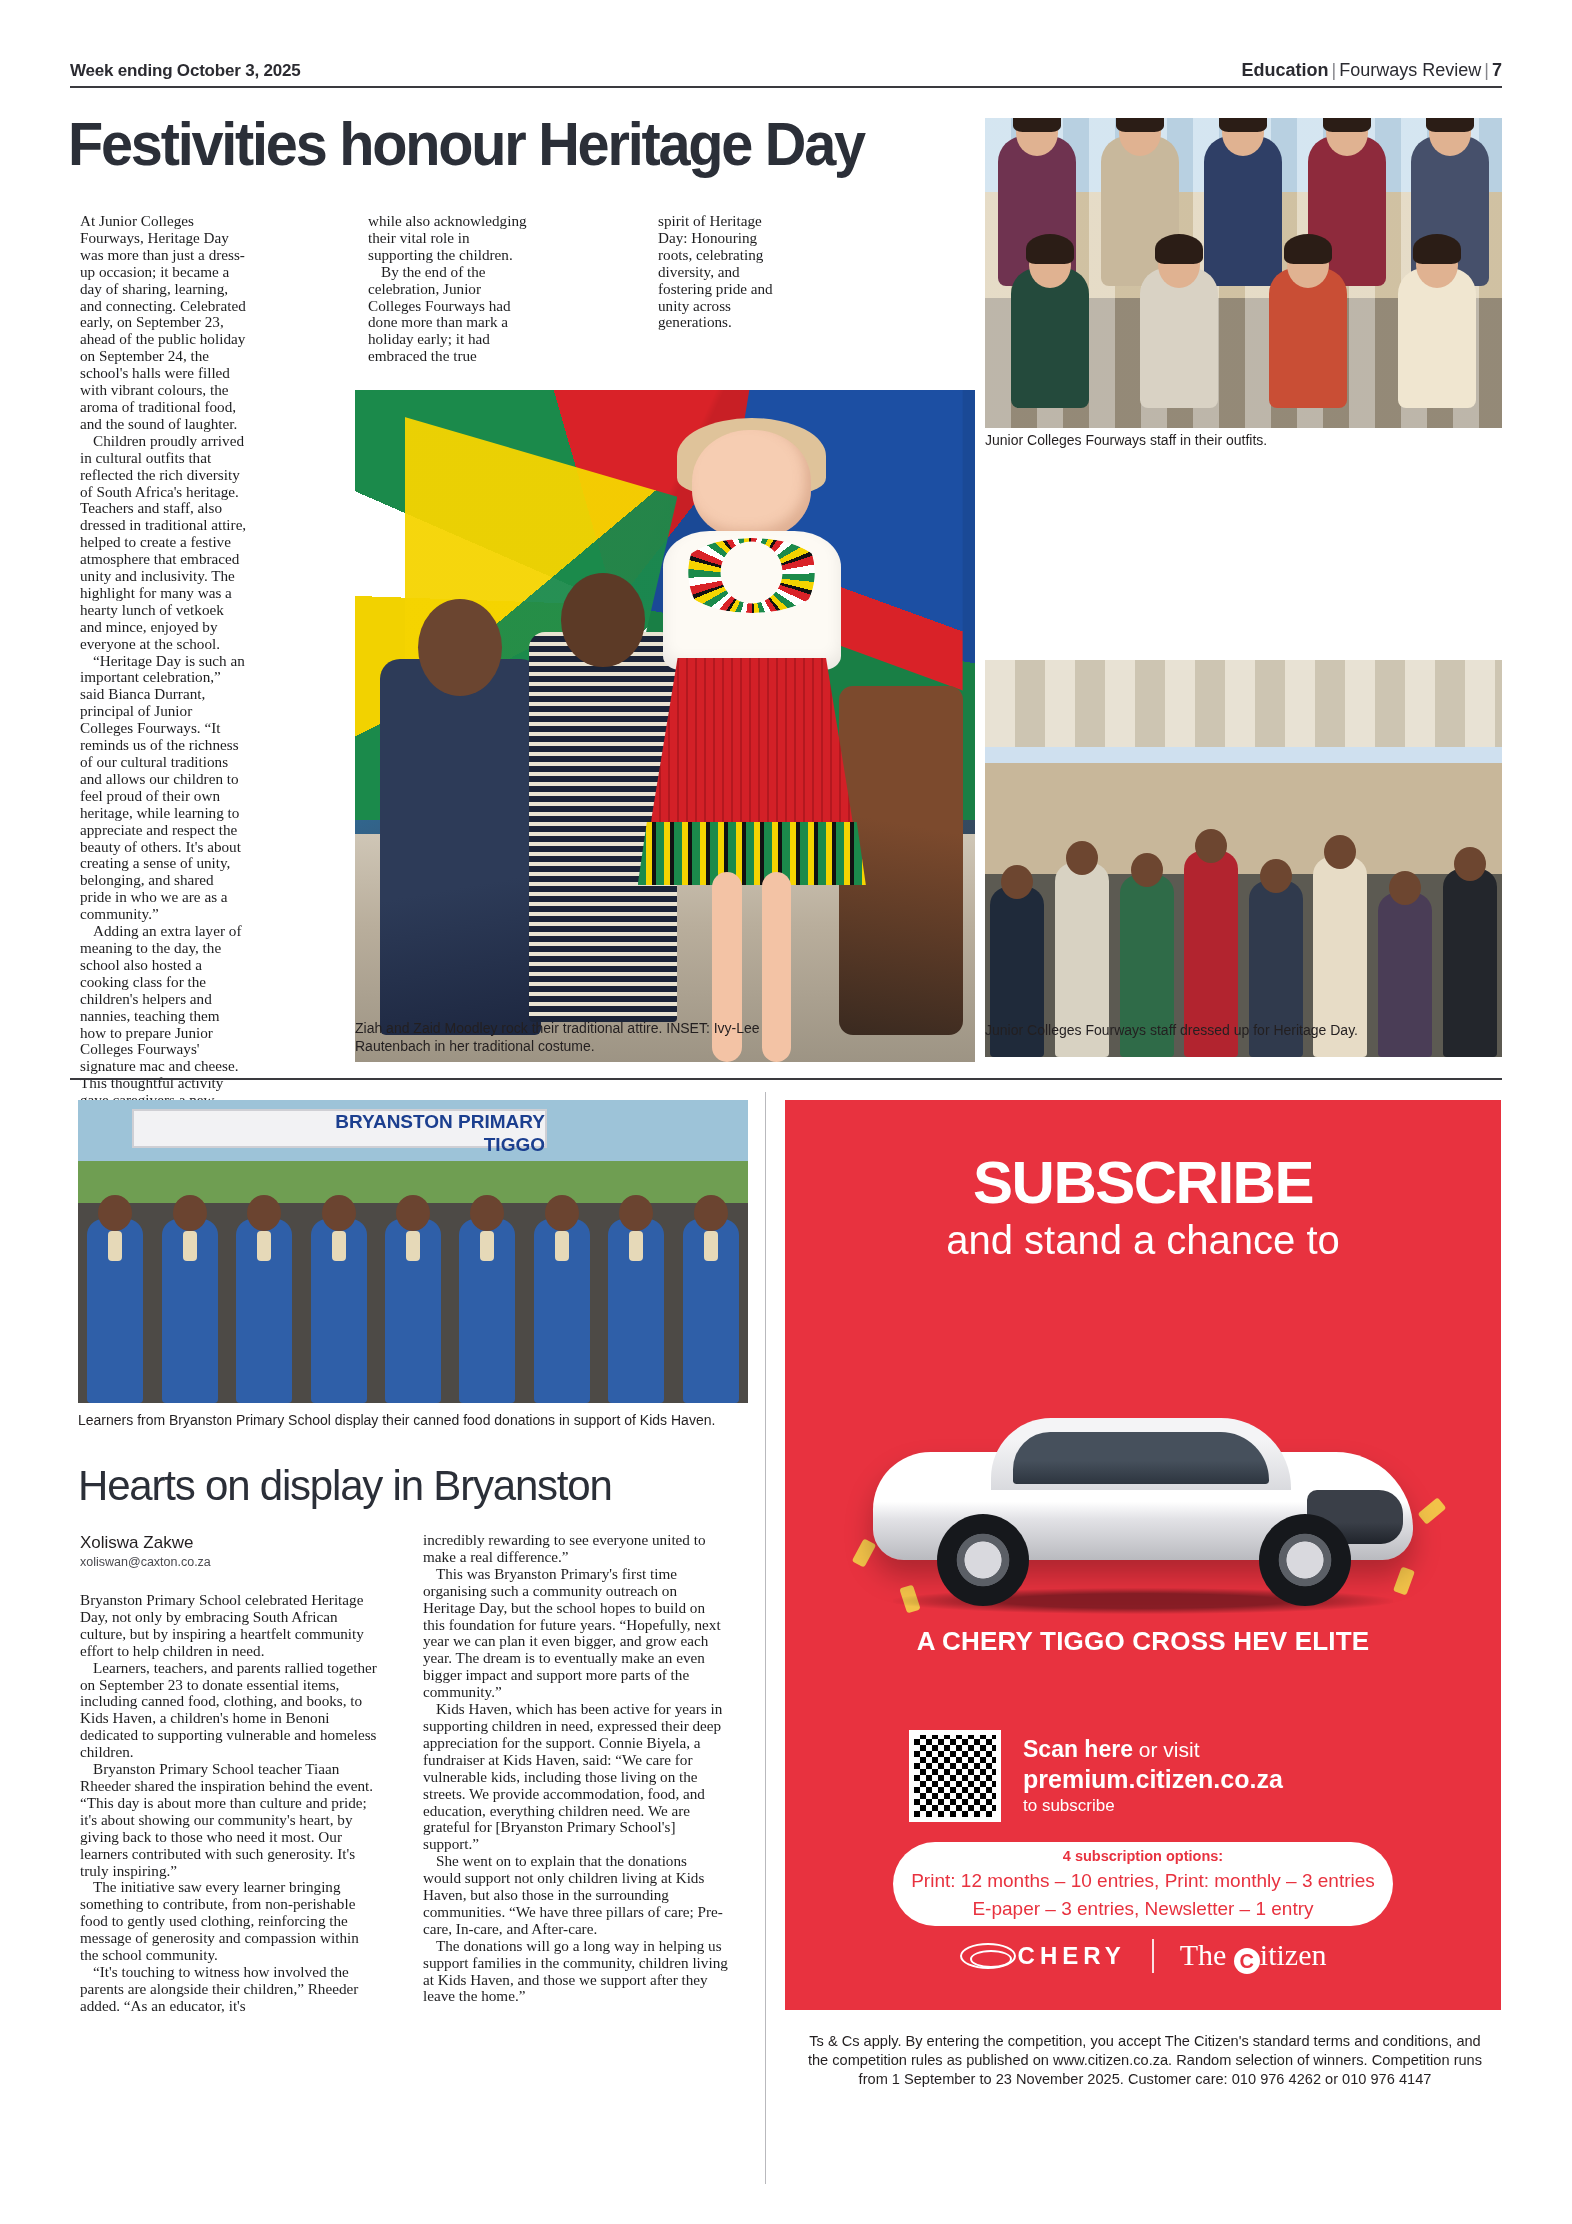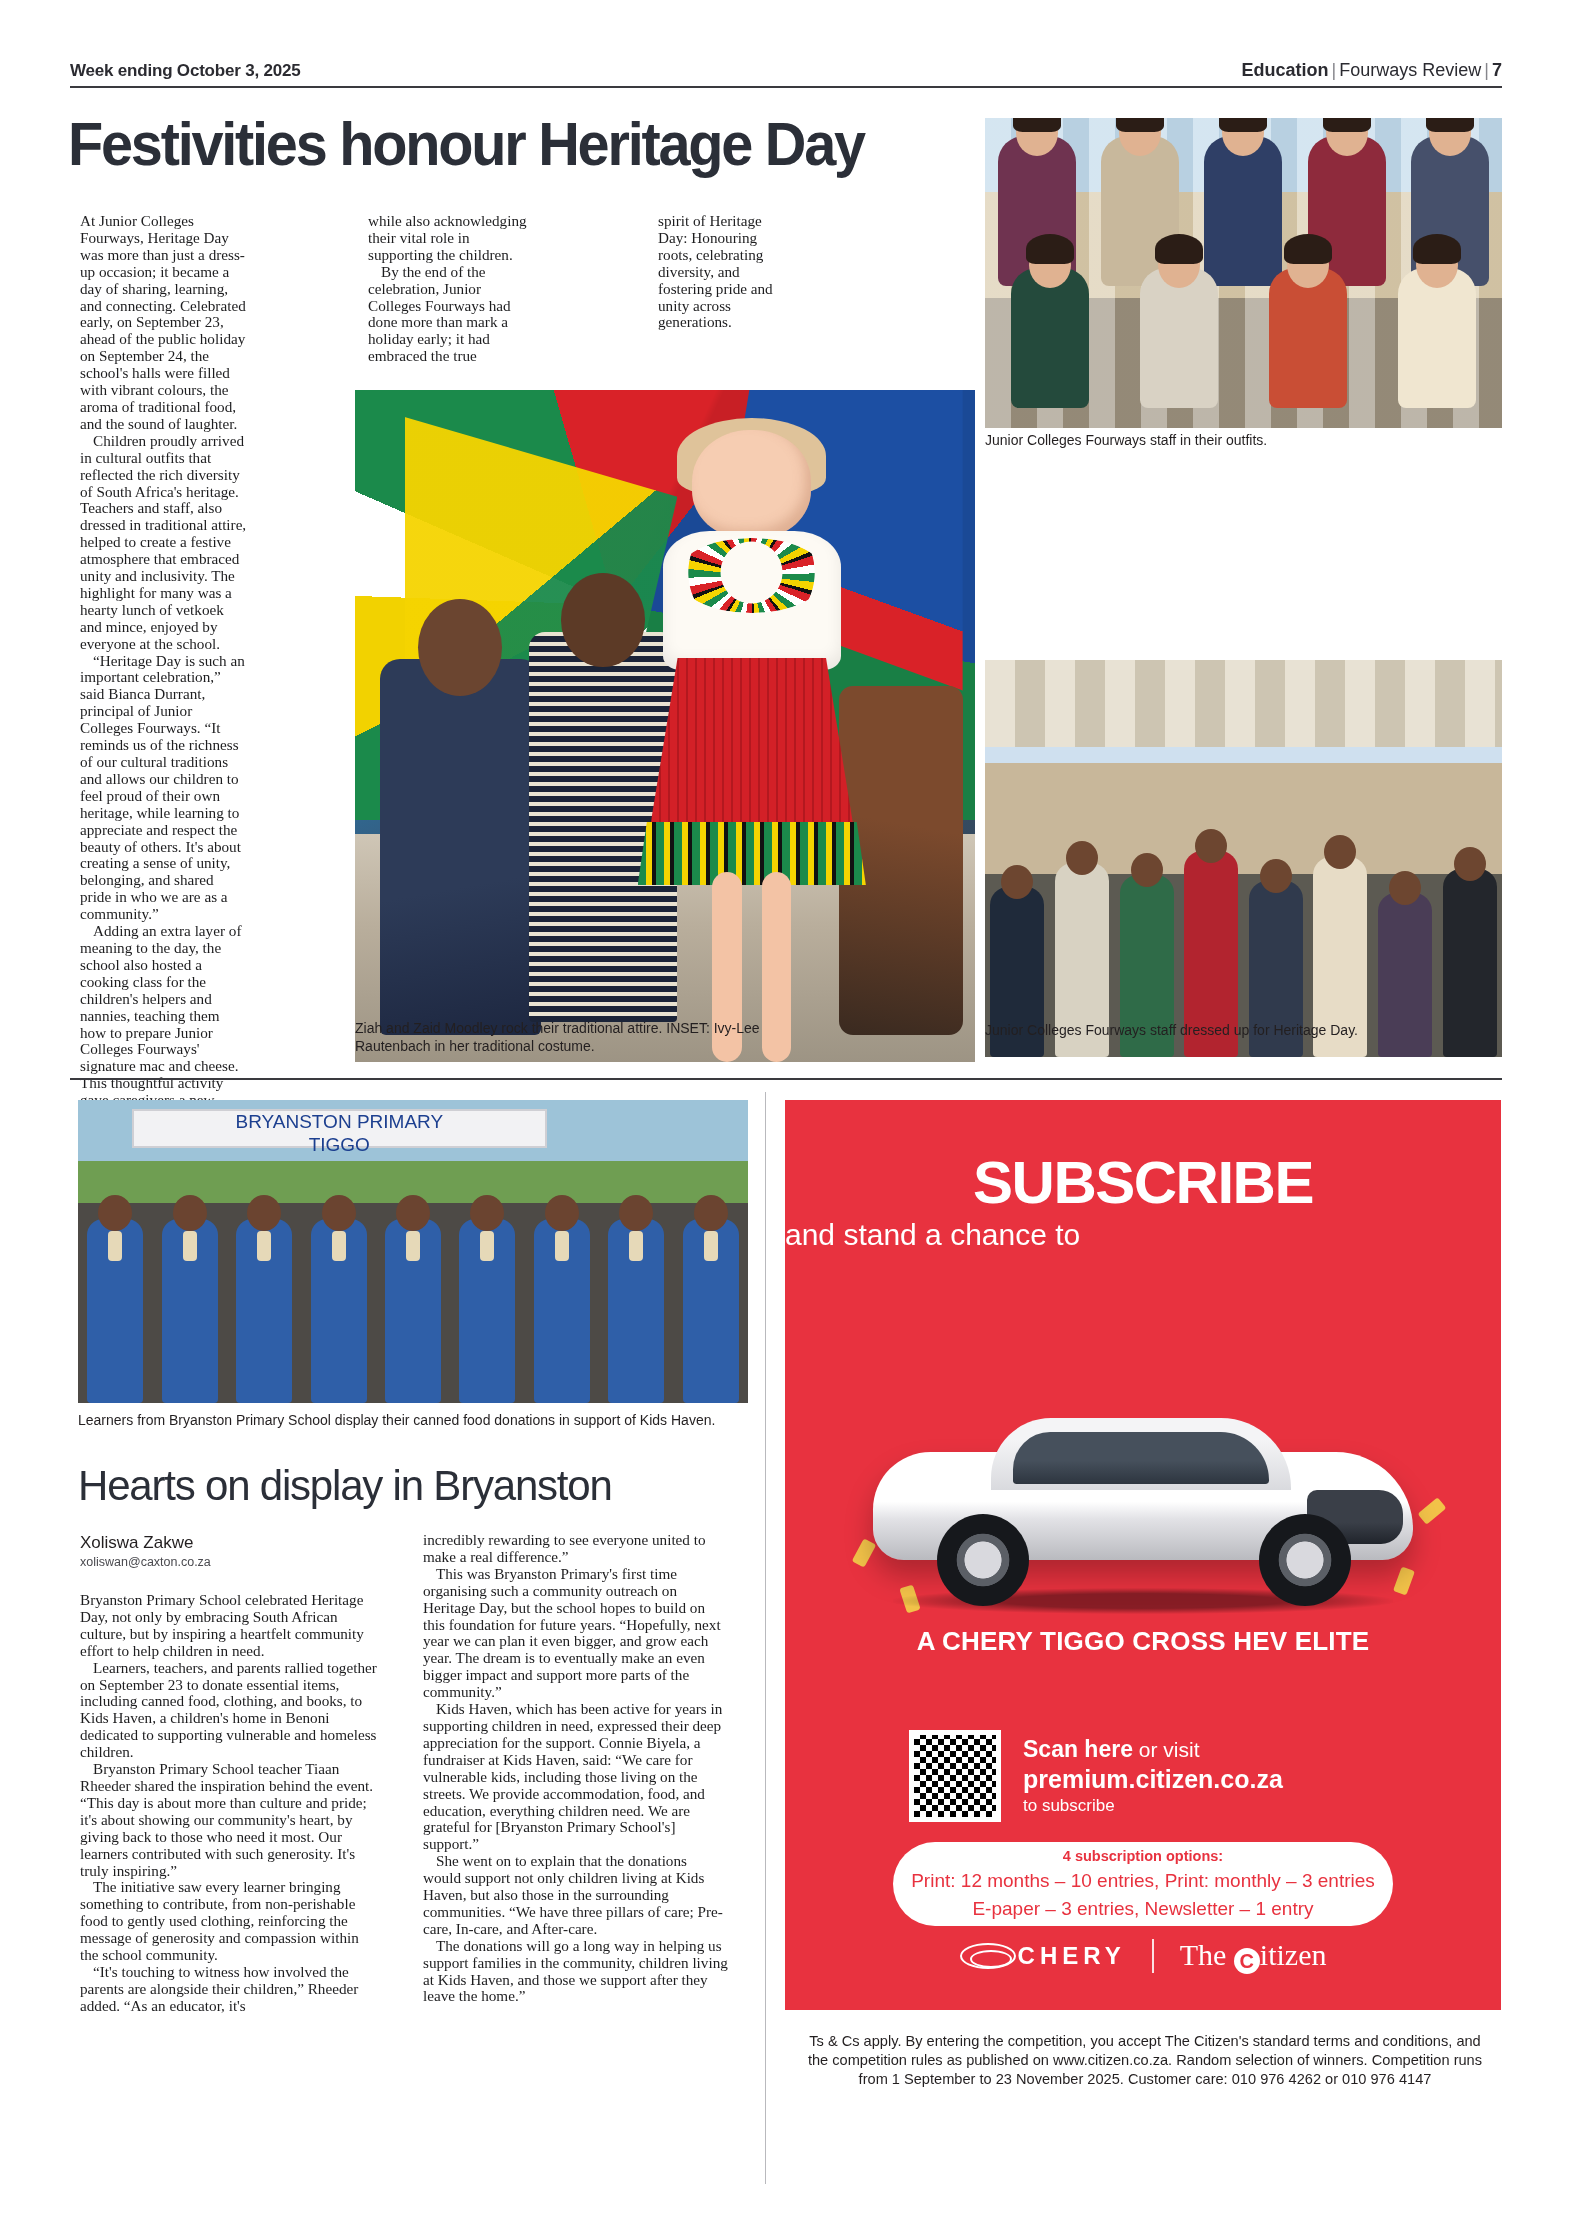--- a/index.html
+++ b/index.html
@@ -155,22 +155,22 @@
   #photo-staff2 .pp { width:54px; border-radius:18px 18px 4px 4px; position:relative; }
   #photo-staff2 .pp::before { content:''; position:absolute; left:50%; top:-22px; transform:translateX(-50%);
      width:32px; height:34px; border-radius:50%; background:#6d4630; }
 
   
   #photo-bryanston { left: 78px; top: 1100px; width: 670px; height: 303px; }
   #photo-bryanston .bg { position:absolute; inset:0;
      background: linear-gradient(180deg,#9dc3d8 0 20%, #6f9e52 20% 34%, #4d4a46 34% 100%); }
   #photo-bryanston .banner { position:absolute; left:8%; top:3%; width:62%; height:13%;
      background:#f2f2f4; border:2px solid #cfcfd4; }
-  #photo-bryanston .banner span { display:block; text-align:center; line-height:1.2;
-     font-family:"Liberation Sans", sans-serif; font-weight:normal; font-size:19px; color:#1c3f8f; }
+  #photo-bryanston .banner span { display:block; text-align:right; line-height:1.2;
+     font-family:"Liberation Sans", sans-serif; font-weight:bold; font-size:19px; color:#1c3f8f; }
   #photo-bryanston .kids { position:absolute; left:0; bottom:0; width:100%; height:78%;
      display:flex; align-items:flex-end; justify-content:space-around; }
   #photo-bryanston .k { width:56px; height:78%; background:#2f5fa8; border-radius:16px 16px 4px 4px; position:relative; }
   #photo-bryanston .k::before { content:''; position:absolute; left:50%; top:-24px; transform:translateX(-50%);
      width:34px; height:36px; border-radius:50%; background:#6b4430; }
   #photo-bryanston .k::after { content:''; position:absolute; left:50%; top:12px; transform:translateX(-50%);
      width:14px; height:30px; border-radius:4px; background:#e6d9b8; }
 
   
   .headline2 {
@@ -205,22 +205,22 @@
     position: absolute; left: 785px; top: 1100px; width: 716px; height: 910px;
     background: #e8323f;
     overflow: hidden;
   }
   .ad .sub {
     position: absolute; left: 0; top: 48px; width: 100%;
     text-align: center; font-family: "Liberation Sans", sans-serif;
     font-weight: bold; font-size: 60px; color: #ffffff; letter-spacing: -1.5px;
   }
   .ad .chance {
-    position: absolute; left: 0; top: 118px; width: 100%; 
-    font-family: "Liberation Sans", sans-serif; font-size: 30px; color: #ffffff;
+    position: absolute; left: 0; top: 118px; width: 100%; text-align: center;
+    font-family: "Liberation Sans", sans-serif; font-size: 40px; color: #ffffff;
   }
   .ad .win {
     position: absolute; left: 0; top: 140px; width: 100%; text-align: center;
     font-family: "Liberation Sans", sans-serif; font-weight: bold;
     font-size: 168px; line-height: 168px; color: #ffffff; letter-spacing: -6px;
   }
   .ad .car {
     position: absolute; left: 88px; top: 318px; width: 540px; height: 190px;
   }
   .ad .car .body {

